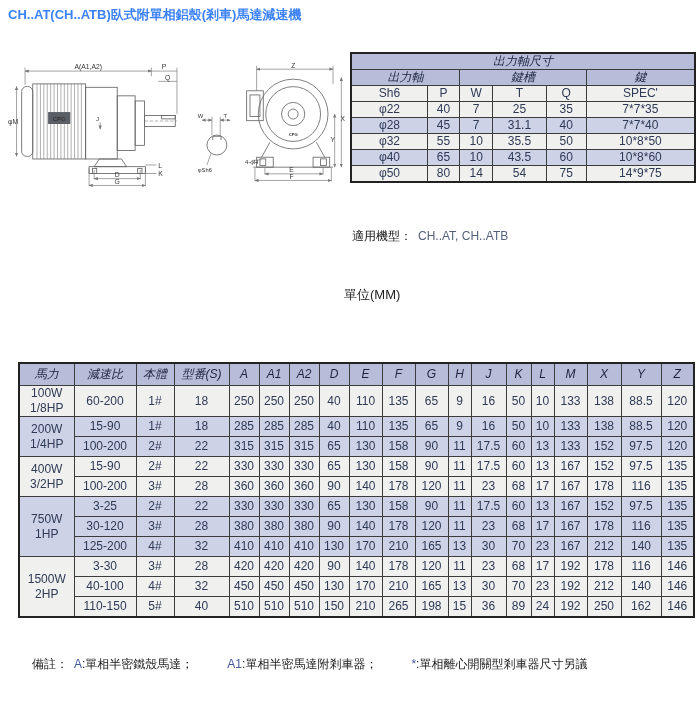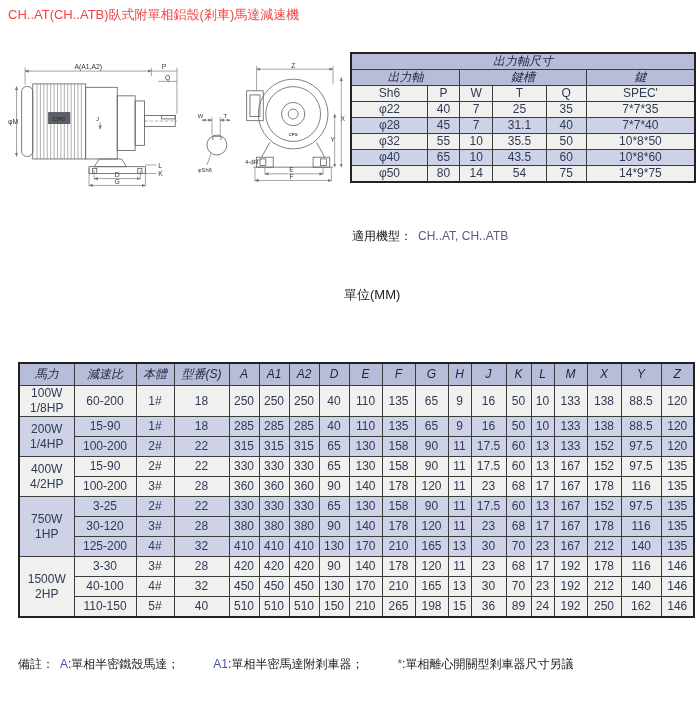--- a/index.html
+++ b/index.html
@@ -5,21 +5,21 @@
   :root{
     --hdr-bg:#b7bdd8; --row-lav:#cdd2e6; --row-light:#f0f0ee;
     --bd:#3c3c3c; --txt:#2e3a56; --key:#44589e;
   }
   *{box-sizing:border-box;}
   html,body{margin:0;padding:0;}
   body{
     width:700px;height:711px;background:#fff;position:relative;overflow:hidden;
     font-family:"Liberation Sans","DejaVu Sans",sans-serif;color:#222;
   }
-  .page-title{position:absolute;left:8px;top:6px;font-size:13px;font-weight:normal;color:#ef4444;}
+  .page-title{position:absolute;left:8px;top:6px;font-size:13px;font-weight:bold;color:#3b82f6;}
   .diagrams{position:absolute;left:8px;top:46px;width:338px;height:148px;display:flex;align-items:flex-end;gap:8px;}
   svg text{fill:#333;font-family:"Liberation Sans",sans-serif;}
   .drawing{stroke:#666;fill:none;stroke-width:1;}
   .dimline{stroke:#777;fill:none;stroke-width:0.8;}
 
   .shaft-table-wrap{position:absolute;left:350px;top:52px;width:346px;}
   table{border-collapse:collapse;table-layout:fixed;width:100%;}
   td{border:1px solid var(--bd);text-align:center;vertical-align:middle;
      font-size:12px;color:var(--txt);padding:0 1px;overflow:hidden;white-space:nowrap;}
   table.spec{border:2px solid #222;}
@@ -30,21 +30,21 @@
 
   .applicable{position:absolute;left:352px;top:228px;font-size:12px;color:#111;}
   .applicable .value{color:#55607d;margin-left:6px;}
   .unit-note{position:absolute;left:344px;top:286px;font-size:13px;color:#222;}
 
   .dim-table-wrap{position:absolute;left:18px;top:362px;width:548px;}
   .dim td{height:20px;line-height:19px;}
   .dim tr.head td{height:22px;line-height:21px;}
   .dim td.hp div{line-height:15px;font-size:12px;}
 
-  .footnote{position:absolute;left:18px;top:656px;font-size:12px;color:#1a1a1a;white-space:nowrap;}
+  .footnote{position:absolute;left:32px;top:656px;font-size:12px;color:#1a1a1a;white-space:nowrap;}
   .footnote .seg{margin-right:34px;}
   .footnote .key{color:var(--key);}
 </style>
 </head>
 <body>
 
 <div class="page-title">CH..AT(CH..ATB)臥式附單相鋁殼(剎車)馬達減速機</div>
 
 <div class="diagrams">
 
@@ -355,21 +355,21 @@
           <td>60</td>
           <td>13</td>
           <td>133</td>
           <td>152</td>
           <td>97.5</td>
           <td>120</td>
         </tr>
         <tr class="light">
           <td rowspan="2" class="hp">
             <div>400W</div>
-            <div>4/2HP</div>
+            <div>3/2HP</div>
           </td>
           <td>15-90</td>
           <td>2#</td>
           <td>22</td>
           <td>330</td>
           <td>330</td>
           <td>330</td>
           <td>65</td>
           <td>130</td>
           <td>158</td>

